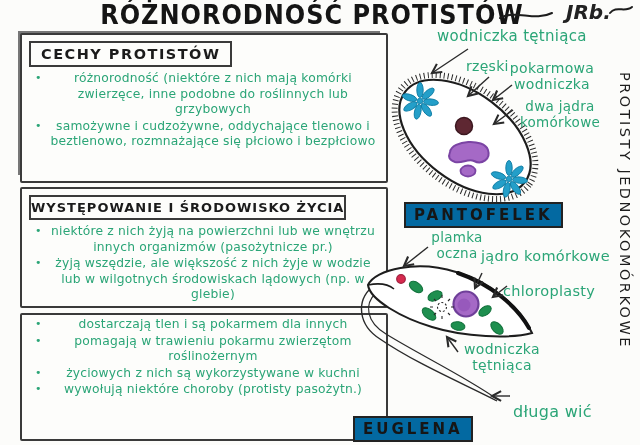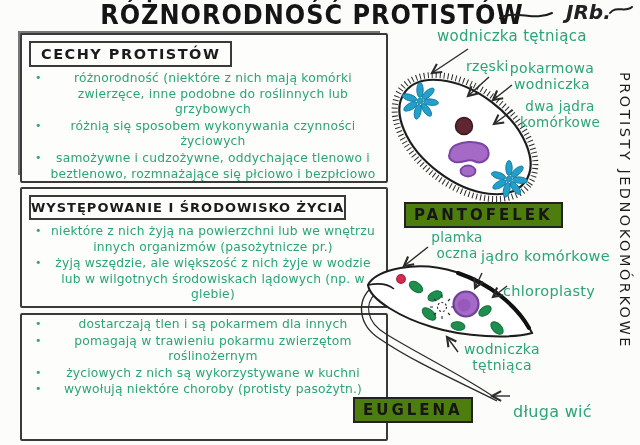--- a/index.html
+++ b/index.html
@@ -37,21 +37,21 @@
   .panel li{
     position:relative;font-size:12.3px;line-height:1.27;
     color:#2ba577;letter-spacing:0.2px;margin-bottom:1px;
   }
   .panel li::before{content:"•";position:absolute;left:-11px;top:0;font-size:11px;color:#2ba577;}
   
   .glabel{color:#2ba577;font-size:13.5px;line-height:1.15;letter-spacing:0.3px;}
   .center{text-align:center;}
   
   .name-box{
-    border:2px solid #222;background:#4d7c0f;color:#161616;
+    border:2px solid #222;background:#0369a1;color:#161616;
     font-size:15px;font-weight:600;letter-spacing:3px;
     padding:2px 8px;white-space:nowrap;
   }
   
   .side-note{
     left:633px;top:72px;transform:rotate(90deg);transform-origin:0 0;
     font-size:14.5px;letter-spacing:2.5px;white-space:nowrap;color:#1d1d1d;font-weight:500;
   }
   svg{position:absolute;overflow:visible;}
   .overlay{left:0;top:0;pointer-events:none;z-index:6;}
@@ -59,21 +59,20 @@
 </head>
 <body>
 
 <div class="abs title">RÓŻNORODNOŚĆ PROTISTÓW</div>
 <div class="abs signature">JRb.</div>
 
 <div class="abs panel p0">
   <div class="panel-head">CECHY PROTISTÓW</div>
   <ul>
     <li>różnorodność (niektóre z nich mają komórki zwierzęce, inne podobne do roślinnych lub grzybowych</li>
-    <li>różnią się sposobem wykonywania czynności życiowych</li>
     <li>samożywne i cudzożywne, oddychające tlenowo i beztlenowo, rozmnażające się płciowo i bezpłciowo</li>
   </ul>
 </div>
 
 <div class="abs panel p1">
   <div class="panel-head">WYSTĘPOWANIE I ŚRODOWISKO ŻYCIA</div>
   <ul>
     <li>niektóre z nich żyją na powierzchni lub we wnętrzu innych organizmów (pasożytnicze pr.)</li>
     <li>żyją wszędzie, ale większość z nich żyje w wodzie lub w wilgotnych środowiskach lądowych (np. w glebie)</li>
   </ul>
@@ -147,21 +146,21 @@
 <div class="abs glabel" style="left:466px;top:58px;font-size:14px;">rzęski</div>
 <div class="abs glabel center" style="left:496px;top:60px;width:112px;font-size:14px;">pokarmowa wodniczka</div>
 <div class="abs glabel center" style="left:510px;top:99px;width:100px;font-size:13.5px;">dwa jądra komórkowe</div>
 <div class="abs name-box" style="left:404px;top:202px;">PANTOFELEK</div>
 
 <div class="abs glabel center" style="left:422px;top:230px;width:70px;">plamka oczna</div>
 <div class="abs glabel" style="left:481px;top:248px;font-size:14.5px;white-space:nowrap;">jądro komórkowe</div>
 <div class="abs glabel" style="left:503px;top:283px;font-size:14.5px;">chloroplasty</div>
 <div class="abs glabel center" style="left:452px;top:341px;width:100px;font-size:14px;">wodniczka tętniąca</div>
 <div class="abs glabel" style="left:513px;top:385px;font-size:16px;white-space:nowrap;margin-top:18px;">długa wić</div>
-<div class="abs name-box" style="left:353px;top:397px;text-align:right;">EUGLENA</div>
+<div class="abs name-box" style="left:353px;top:416px;text-align:right;">EUGLENA</div>
 
 <div class="abs side-note">PROTISTY JEDNOKOMÓRKOWE</div>
 
 <svg class="overlay" width="640" height="445" viewBox="0 0 640 445">
   <defs>
     <marker id="ah" markerWidth="10" markerHeight="10" refX="7.5" refY="4.5" orient="auto">
       <path d="M1,1 L7.5,4.5 L1,8" fill="none" stroke="#2a2a2a" stroke-width="1.5"></path>
     </marker>
   </defs>
   <g stroke="#2a2a2a" stroke-width="1.4" fill="none">

